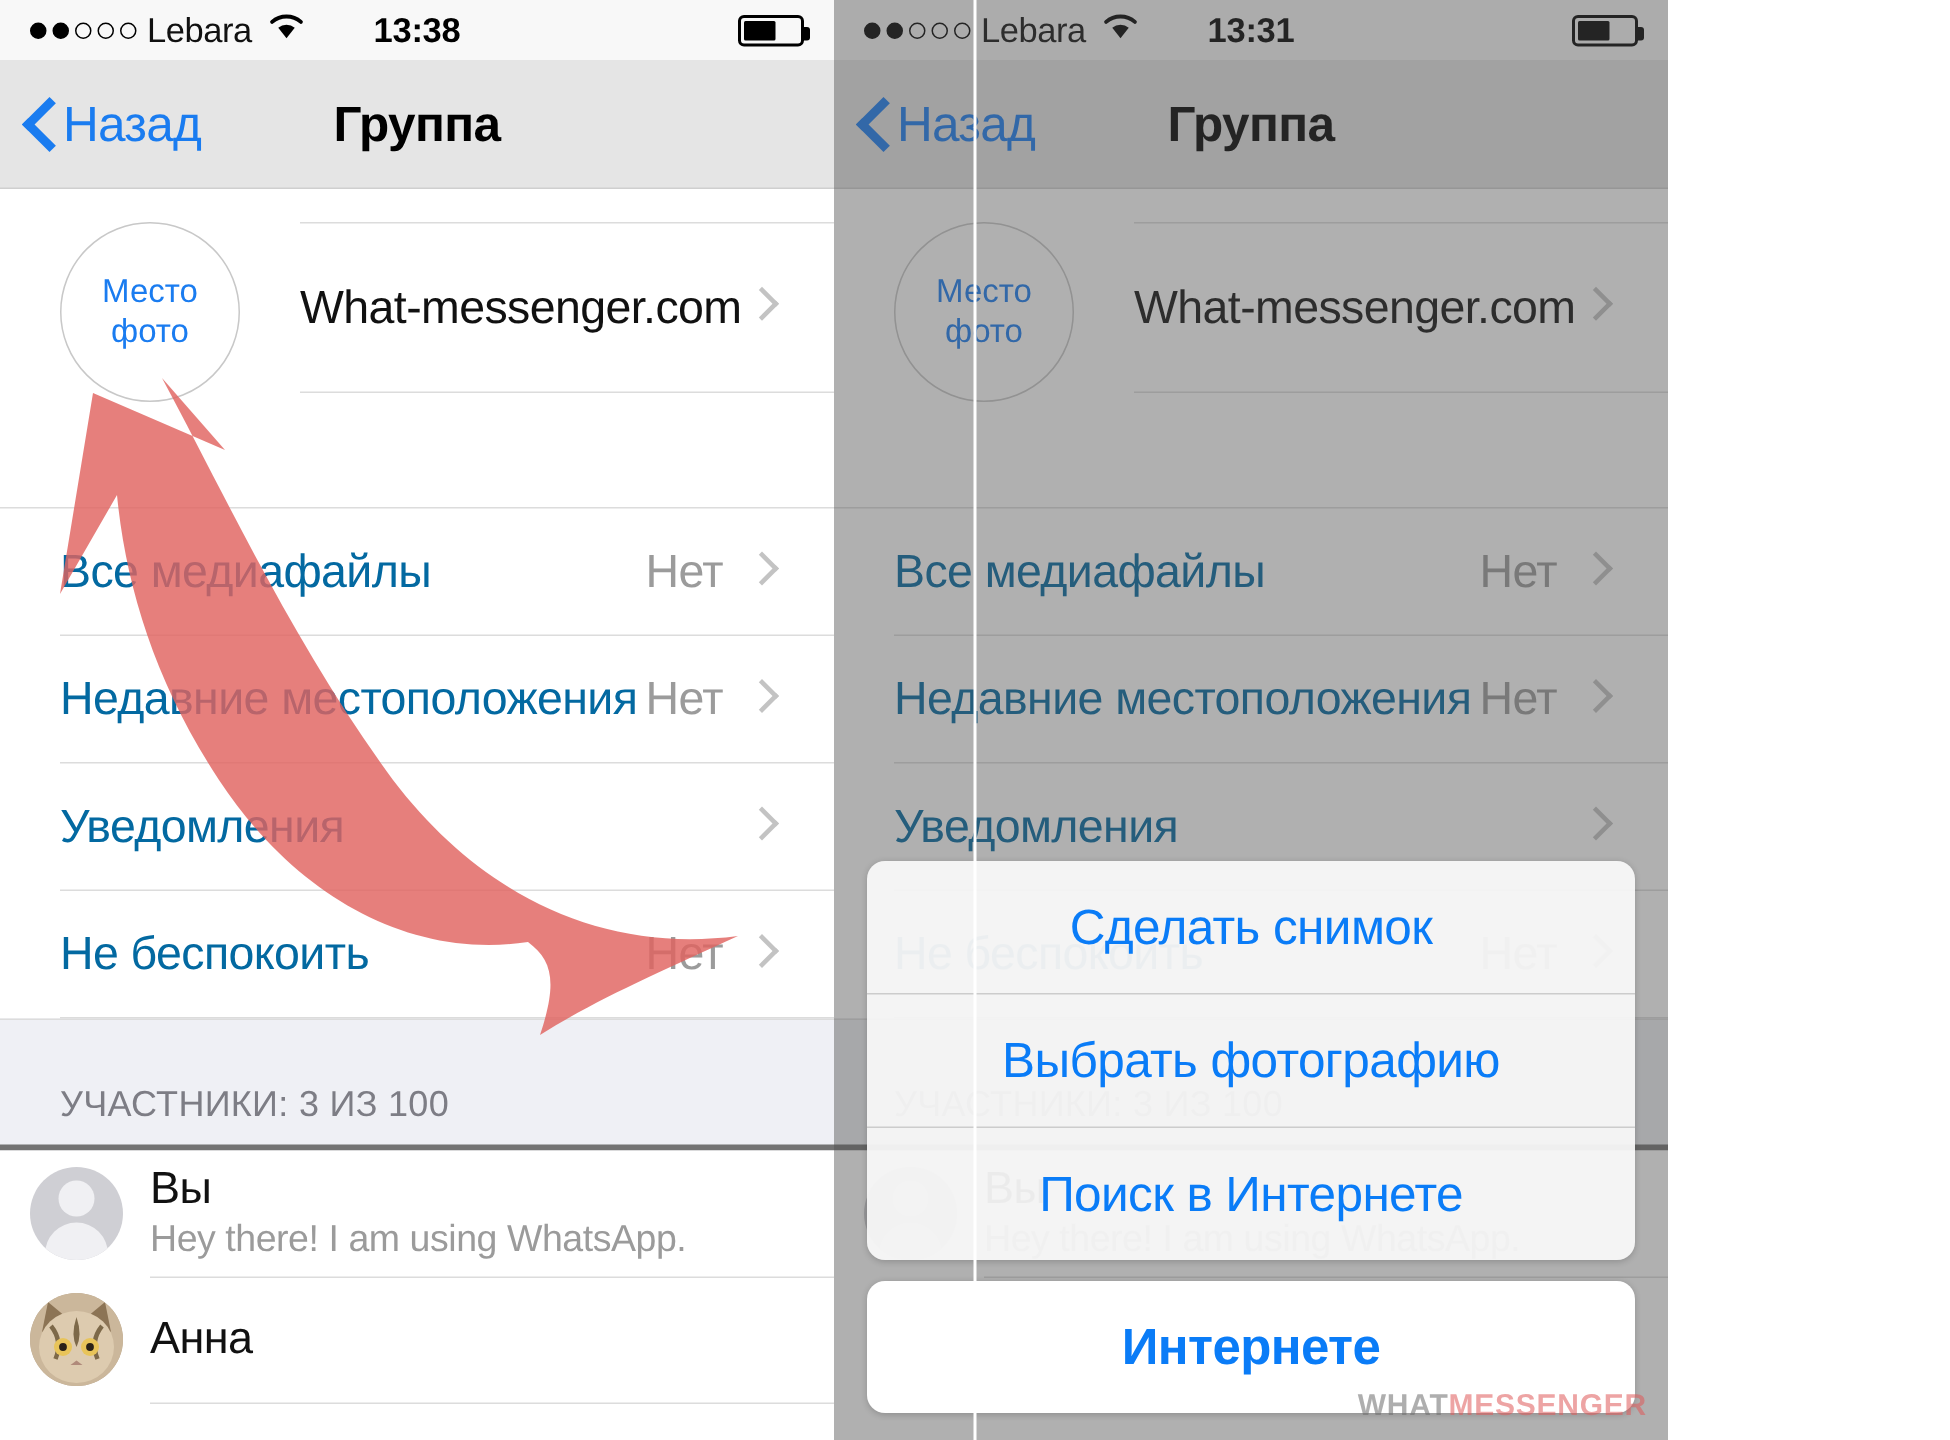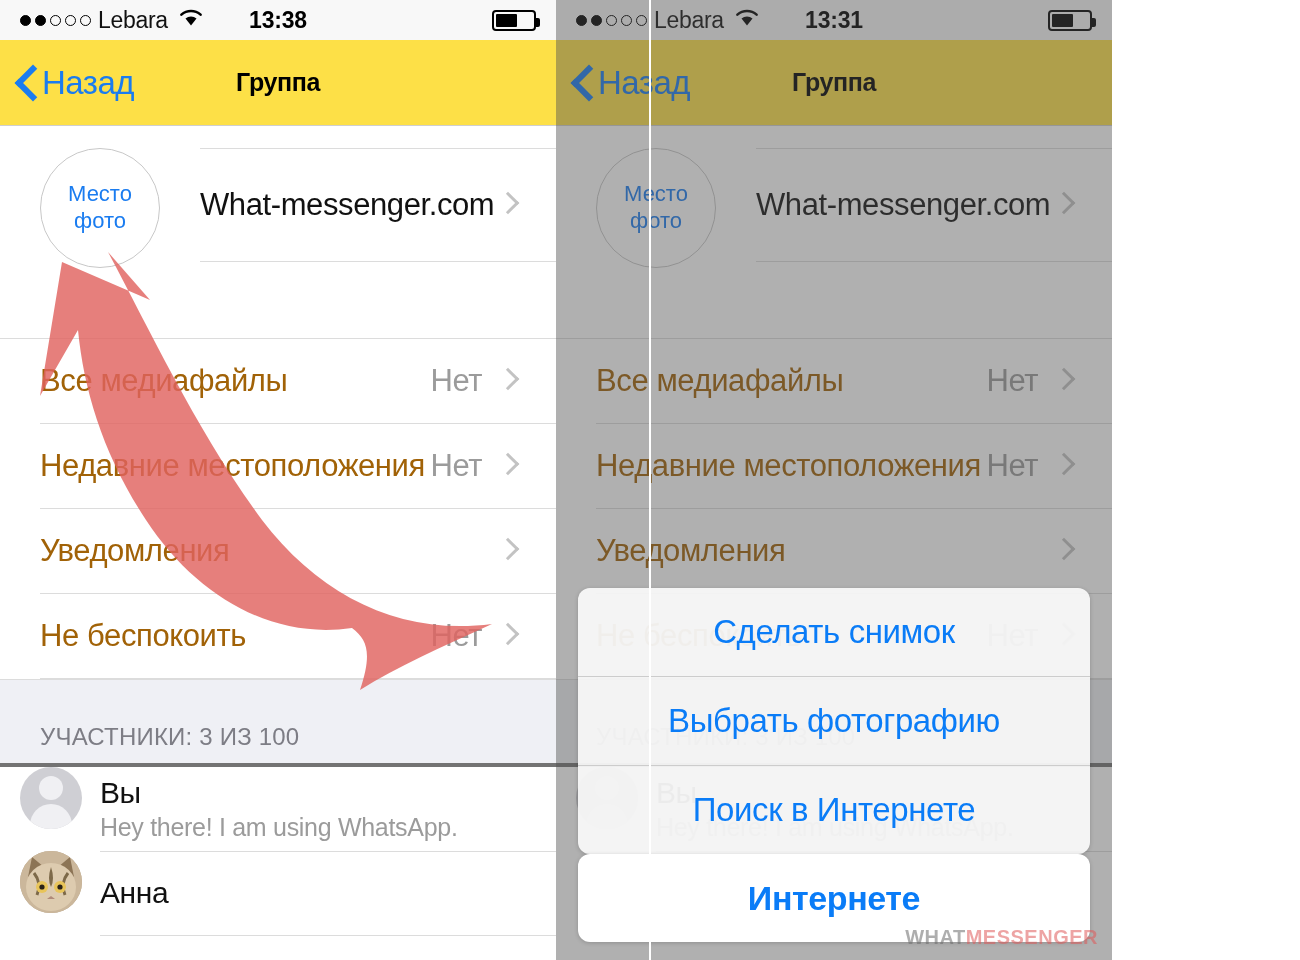--- a/index.html
+++ b/index.html
@@ -30,33 +30,33 @@
   .carrier{font-size:23px;letter-spacing:-0.3px;color:#111;}
   .wifi{display:inline-block;margin-left:3px;}
   .sb-center{position:absolute;left:0;right:0;text-align:center;font-size:23px;font-weight:bold;letter-spacing:-0.2px;}
   .sb-right{position:absolute;right:20px;display:flex;align-items:center;}
   .batt{position:relative;width:44px;height:21px;border:2.2px solid #000;border-radius:4px;box-sizing:border-box;}
   .batt-fill{position:absolute;left:2px;top:2px;bottom:2px;width:53%;background:#000;border-radius:1px;}
   .batt-cap{position:absolute;right:-6px;top:6px;width:4px;height:9px;background:#000;border-radius:0 2px 2px 0;}
 
   
   .navbar{
-    position:relative;height:85px;background:#fde047;
+    position:relative;height:85px;background:#e5e5e5;
     border-bottom:1px solid #cfcfcf;
     display:flex;align-items:center;
   }
   .nav-back{position:absolute;left:16px;display:flex;align-items:center;gap:6px;color:#1a7cf0;cursor:pointer;}
   .chev-back{width:20px;height:34px;position:relative;}
   .chev-back:before{
     content:"";position:absolute;left:4px;top:4px;width:20px;height:20px;
     border-left:6px solid #1a7cf0;border-bottom:6px solid #1a7cf0;
     transform:rotate(45deg);
   }
   .nav-back-label{font-size:33px;color:#1a7cf0;letter-spacing:-0.5px;}
-  .nav-title{position:absolute;left:0;right:0;text-align:center;font-size:25px;font-weight:bold;color:#000;letter-spacing:-0.4px;}
+  .nav-title{position:absolute;left:0;right:0;text-align:center;font-size:33px;font-weight:bold;color:#000;letter-spacing:-0.4px;}
 
   
   .content{position:relative;background:#fff;height:835px;}
 
   
   .grouprow{position:relative;height:150px;background:#fff;padding-left:46px;}
   .avatar-circle{
     position:absolute;left:40px;top:22px;
     width:118px;height:118px;border-radius:50%;
     border:1.6px solid #c8c8c8;background:#fff;
@@ -75,33 +75,33 @@
 
   .gap{height:62px;background:#fff;}
 
   
   .rows{border-top:1px solid #dcdcdc;}
   .row{
     position:relative;height:84px;background:transparent;
     display:flex;align-items:center;
     border-bottom:1px solid #dcdcdc;margin-left:40px;cursor:pointer;
   }
-  .row-label{font-size:31px;color:#a16207;letter-spacing:-0.4px;}
+  .row-label{font-size:31px;color:#0369a1;letter-spacing:-0.4px;}
   .row-right{position:absolute;right:40px;display:flex;align-items:center;gap:18px;}
   .row-value{font-size:31px;color:#9b9b9b;letter-spacing:-0.4px;}
 
   
   .part-header{
     height:88px;background:#eff0f5;border-top:1px solid #dcdcdc;border-bottom:4px solid #737373;
     display:flex;align-items:flex-end;padding-bottom:12px;box-sizing:border-box;
   }
   .part-header span{font-size:24px;color:#7d7d85;letter-spacing:0.2px;padding-left:40px;}
 
   .plist{background:#fff;}
-  .prow{position:relative;height:84px;display:flex;align-items:flex-start;padding-left:20px;cursor:pointer;}
+  .prow{position:relative;height:84px;display:flex;align-items:center;padding-left:20px;cursor:pointer;}
   .pav{width:62px;height:62px;border-radius:50%;overflow:hidden;flex:none;background:#cfcfd4;position:relative;}
   .pav-person:before{
     content:"";position:absolute;left:50%;top:9px;transform:translateX(-50%);
     width:24px;height:24px;border-radius:50%;background:#f0f0f3;
   }
   .pav-person:after{
     content:"";position:absolute;left:50%;top:37px;transform:translateX(-50%);
     width:42px;height:40px;border-radius:21px 21px 0 0;background:#f0f0f3;
   }
   .pav-cat{background:#b8a58c;}
@@ -109,21 +109,21 @@
   .pname{font-size:30px;color:#111;letter-spacing:-0.4px;line-height:1.12;}
   .pstatus{font-size:25px;color:#9b9b9b;letter-spacing:-0.3px;line-height:1.2;margin-top:2px;}
 
   
   .arrow-layer{position:absolute;left:0;top:0;width:650px;height:960px;pointer-events:none;}
 
   
   .dim{position:absolute;left:0;top:0;width:650px;height:960px;background:rgba(80,80,80,0.45);}
   .sheet-wrap{
     position:absolute;left:0;right:0;bottom:0;padding:0 22px 18px 22px;box-sizing:border-box;
-    display:flex;flex-direction:column;
+    display:flex;flex-direction:column;gap:14px;
   }
   .sheet{
     background:rgba(248,248,248,0.94);border-radius:12px;overflow:hidden;
     box-shadow:0 1px 4px rgba(0,0,0,0.18);
   }
   .sheet-item{
     height:88px;display:flex;align-items:center;justify-content:center;
     font-size:33px;color:#0a7cf7;letter-spacing:-0.4px;cursor:pointer;
     border-bottom:1px solid #cccccc;
   }

